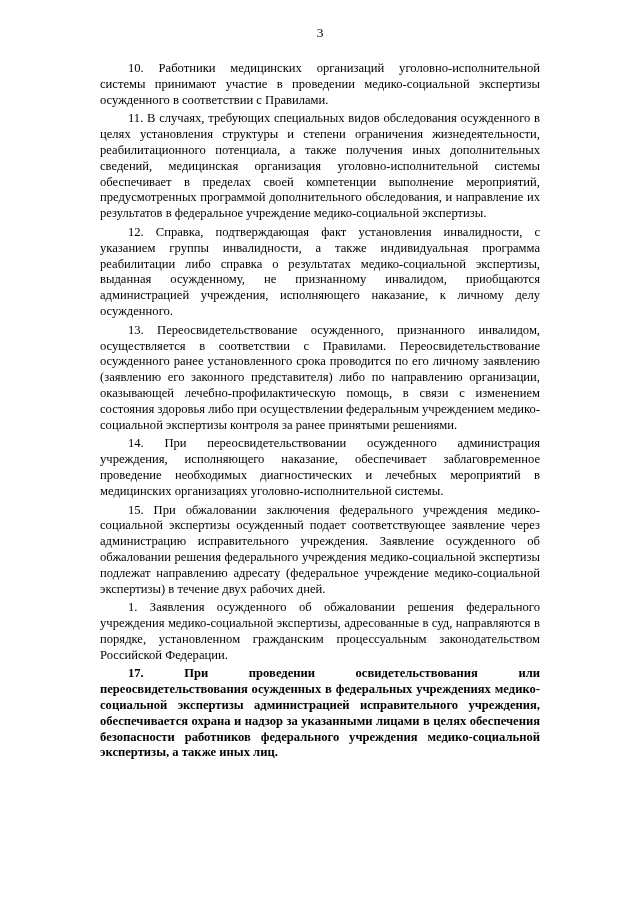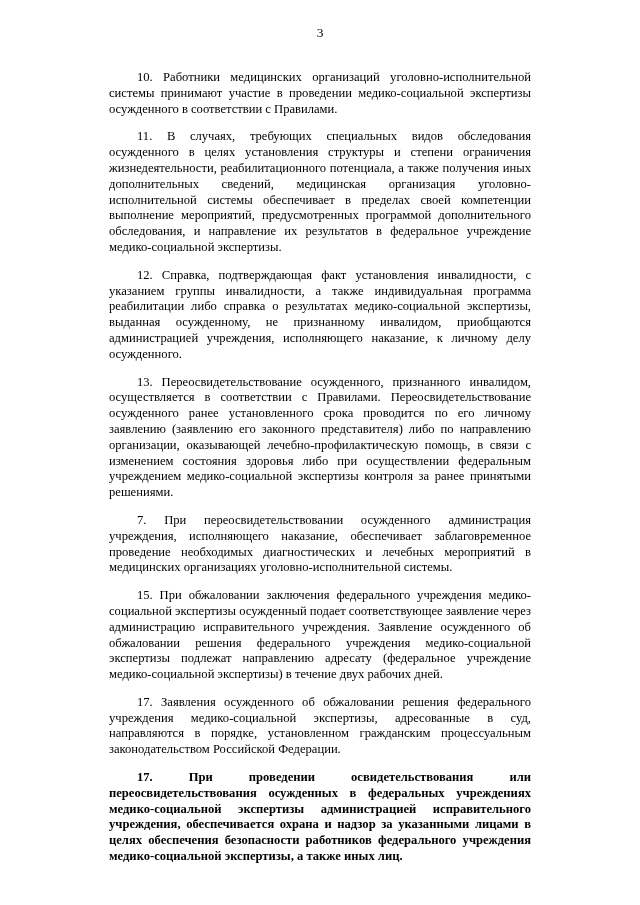--- a/index.html
+++ b/index.html
@@ -34,21 +34,21 @@
     position: absolute;
     top: 58px;
     left: 97px;
     width: 446px;
     font-size: 12.6px;
     line-height: 1.255;
     text-align: justify;
     text-justify: inter-word;
   }
   p.para {
-    margin: 12px;
+    margin: 3px;
     padding: 0;
     text-indent: 28px;
     text-align: justify;
   }
   p.para:last-child {
     text-align: justify;
     font-weight: bold;
   }
 </style>
 </head>
@@ -56,19 +56,19 @@
 
 <div class="page">
 
   <div class="page-number">3</div>
 
   <div class="body-text">
     <p class="para">10. Работники медицинских организаций уголовно-исполнительной системы принимают участие в проведении медико-социальной экспертизы осужденного в соответствии с Правилами.</p>
     <p class="para">11. В случаях, требующих специальных видов обследования осужденного в целях установления структуры и степени ограничения жизнедеятельности, реабилитационного потенциала, а также получения иных дополнительных сведений, медицинская организация уголовно-исполнительной системы обеспечивает в пределах своей компетенции выполнение мероприятий, предусмотренных программой дополнительного обследования, и направление их результатов в федеральное учреждение медико-социальной экспертизы.</p>
     <p class="para">12. Справка, подтверждающая факт установления инвалидности, с указанием группы инвалидности, а также индивидуальная программа реабилитации либо справка о результатах медико-социальной экспертизы, выданная осужденному, не признанному инвалидом, приобщаются администрацией учреждения, исполняющего наказание, к личному делу осужденного.</p>
     <p class="para">13. Переосвидетельствование осужденного, признанного инвалидом, осуществляется в соответствии с Правилами. Переосвидетельствование осужденного ранее установленного срока проводится по его личному заявлению (заявлению его законного представителя) либо по направлению организации, оказывающей лечебно-профилактическую помощь, в связи с изменением состояния здоровья либо при осуществлении федеральным учреждением медико-социальной экспертизы контроля за ранее принятыми решениями.</p>
-    <p class="para">7. При переосвидетельствовании осужденного администрация учреждения, исполняющего наказание, обеспечивает заблаговременное проведение необходимых диагностических и лечебных мероприятий в медицинских организациях уголовно-исполнительной системы.</p>
+    <p class="para">14. При переосвидетельствовании осужденного администрация учреждения, исполняющего наказание, обеспечивает заблаговременное проведение необходимых диагностических и лечебных мероприятий в медицинских организациях уголовно-исполнительной системы.</p>
     <p class="para">15. При обжаловании заключения федерального учреждения медико-социальной экспертизы осужденный подает соответствующее заявление через администрацию исправительного учреждения. Заявление осужденного об обжаловании решения федерального учреждения медико-социальной экспертизы подлежат направлению адресату (федеральное учреждение медико-социальной экспертизы) в течение двух рабочих дней.</p>
-    <p class="para">17. Заявления осужденного об обжаловании решения федерального учреждения медико-социальной экспертизы, адресованные в суд, направляются в порядке, установленном гражданским процессуальным законодательством Российской Федерации.</p>
+    <p class="para">1. Заявления осужденного об обжаловании решения федерального учреждения медико-социальной экспертизы, адресованные в суд, направляются в порядке, установленном гражданским процессуальным законодательством Российской Федерации.</p>
     <p class="para">17. При проведении освидетельствования или переосвидетельствования осужденных в федеральных учреждениях медико-социальной экспертизы администрацией исправительного учреждения, обеспечивается охрана и надзор за указанными лицами в целях обеспечения безопасности работников федерального учреждения медико-социальной экспертизы, а также иных лиц.</p>
   </div>
 
 </div>
 
 </body></html>

